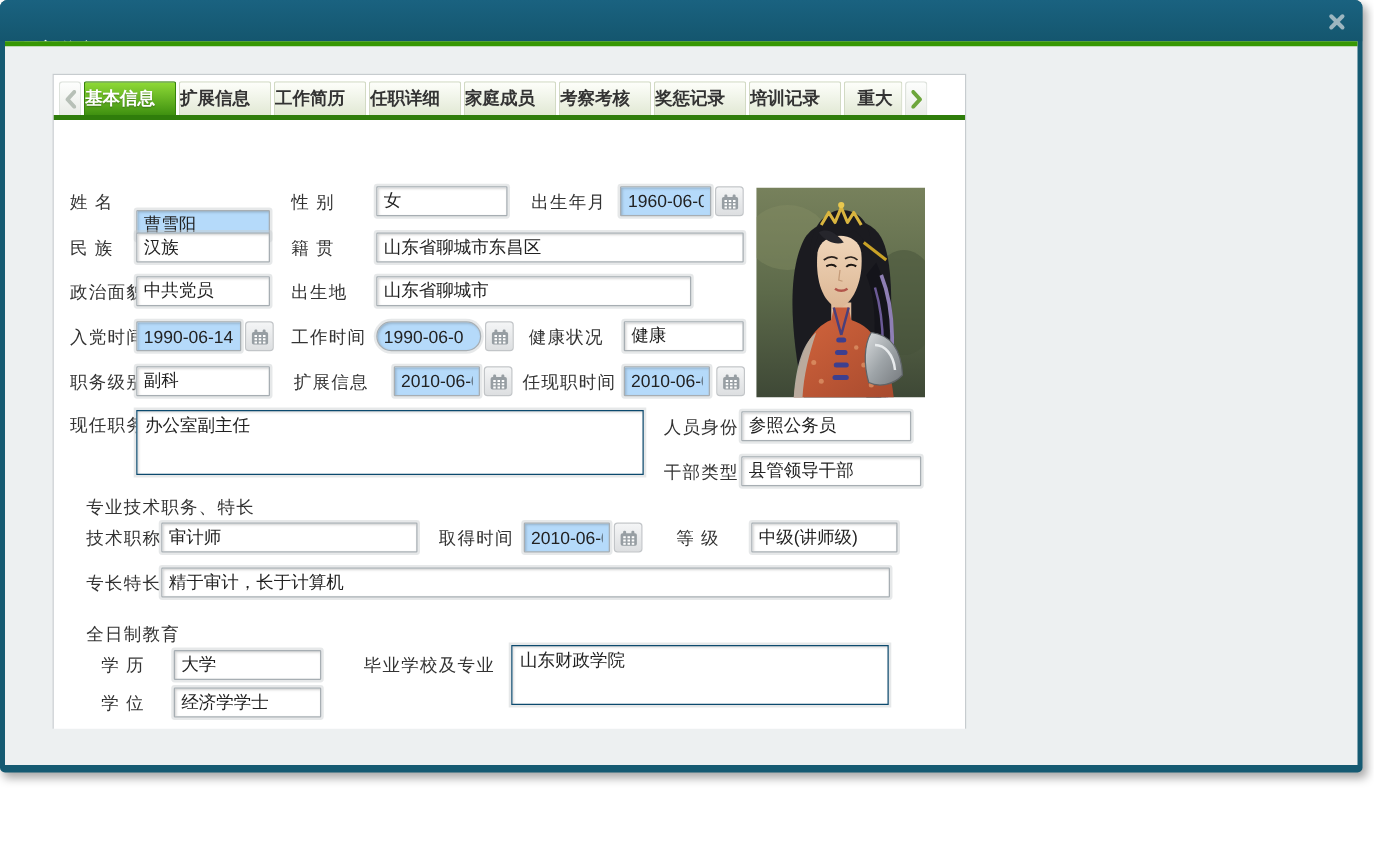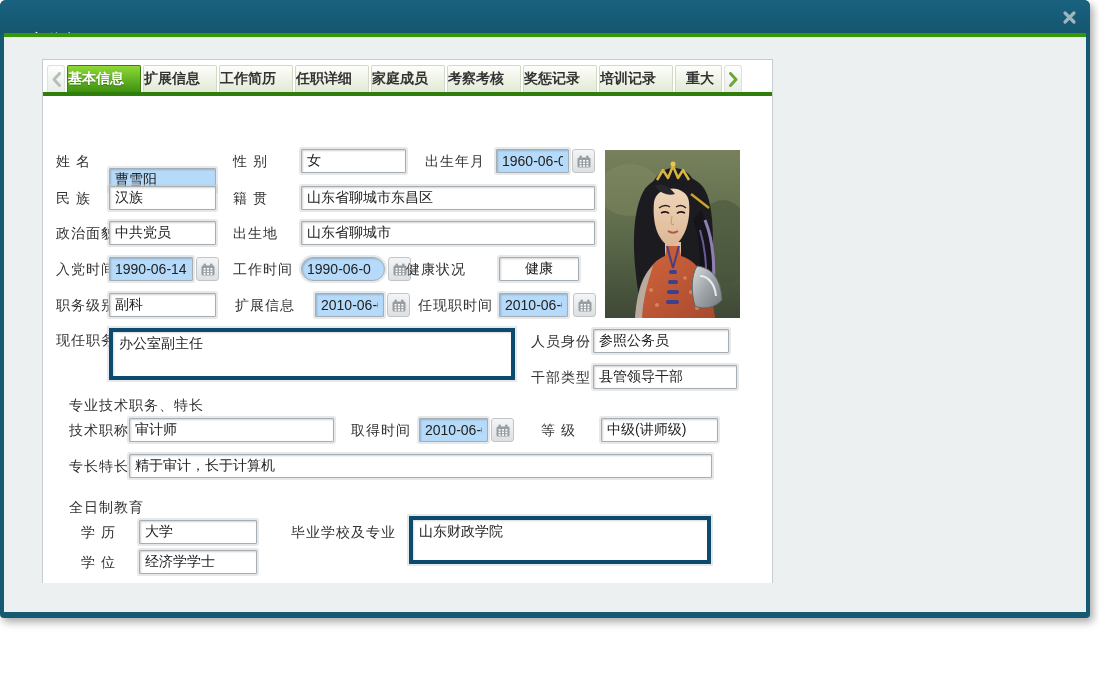--- a/index.html
+++ b/index.html
@@ -20,21 +20,21 @@
   .iarrow{width:18px;height:27px;box-sizing:border-box;display:flex;align-items:center;justify-content:center;background:linear-gradient(#fdfefd,#e9ece7);border:1px solid #dde2dc;border-bottom:none;border-radius:3px 3px 0 0;cursor:pointer;flex:none;}
   .itab{width:74px;flex:none;box-sizing:border-box;height:27px;line-height:25px;font-size:14px;font-weight:bold;color:#333;background:linear-gradient(#fdfefa,#e2e9d5);border:1px solid #d2dac4;border-bottom:none;border-radius:2px 2px 0 0;white-space:nowrap;overflow:hidden;cursor:pointer;}
   .itab.active{background:linear-gradient(#8ed936,#3f9110);border-color:#35820a;color:#fff;text-shadow:0 1px 1px rgba(0,0,0,.3);}
   .itab.trunc{width:47px;text-align:left;padding-left:10px;}
   .iunderline{height:4px;background:#2f7d0b;}
   .form{position:relative;}
   .lbl{position:absolute;font-size:14px;color:#333;white-space:nowrap;letter-spacing:1px;}
   .sect{position:absolute;font-size:14px;color:#333;white-space:nowrap;letter-spacing:1px;}
   .inp{position:absolute;box-sizing:border-box;height:24px;border:1px solid #a7aeb3;background:#fff;font-size:14px;color:#222;padding:2px 5px;font-family:inherit;box-shadow:inset 1px 1px 2px rgba(0,0,0,.18),0 0 0 2px rgba(200,204,207,.45);border-radius:1px;outline:none;white-space:nowrap;overflow:hidden;}
   .inp.hl{background:#b5dafa;}
-  .ta{position:absolute;box-sizing:border-box;border:4px solid #0c4a6e;background:#fff;font-size:14px;color:#222;padding:3px 6px;font-family:Liberation Sans, sans-serif;box-shadow:inset 1px 1px 2px rgba(0,0,0,.15),0 0 0 2px rgba(200,204,207,.45);resize:none;outline:none;overflow:hidden;}
+  .ta{position:absolute;box-sizing:border-box;border:1px solid #0c4a6e;background:#fff;font-size:14px;color:#222;padding:3px 6px;font-family:Liberation Sans, sans-serif;box-shadow:inset 1px 1px 2px rgba(0,0,0,.15),0 0 0 2px rgba(200,204,207,.45);resize:none;outline:none;overflow:hidden;}
   .cal{position:absolute;width:23px;height:24px;box-sizing:border-box;background:linear-gradient(#f4f5f6,#dddfe1);border:1px solid #c2c5c8;border-radius:3px;display:flex;align-items:center;justify-content:center;cursor:pointer;}
   .photo{position:absolute;left:562px;top:54px;width:135px;height:168px;}
 </style>
 </head>
 <body>
 
 <div class="dialog">
   <div class="titlebar">
     <span class="title">干部信息</span>
     <span class="close-btn">
@@ -163,21 +163,21 @@
           </div>
 
           <span class="lbl" style="left:13px;top:94px">民 族</span>
           <input class="inp" style="left: 66px; top: 90px; width: 107px;" readonly="" value="汉族">
           <span class="lbl" style="left:190px;top:94px">籍 贯</span>
           <input class="inp" style="left: 258px; top: 90px; width: 294px;" readonly="" value="山东省聊城市东昌区">
 
           <span class="lbl" style="left:13px;top:129px">政治面貌</span>
           <input class="inp" style="left: 66px; top: 125px; width: 107px;" readonly="" value="中共党员">
           <span class="lbl" style="left:190px;top:129px">出生地</span>
-          <input class="inp" style="left: 258px; top: 125px; width: 294px;" readonly="" value="山东省聊城市">
+          <input class="inp" style="left: 258px; top: 125px; width: 252px;" readonly="" value="山东省聊城市">
 
           <span class="lbl" style="left:13px;top:165px">入党时间</span>
           <input class="inp hl" style="left: 66px; top: 161px; width: 84px;" readonly="" value="1990-06-14">
           <span class="cal" style="left:153px;top:161px">
             <svg width="14" height="13" viewBox="0 0 14 13">
                 <rect x="0.5" y="2.5" width="13" height="10" rx="1.5" fill="#979ea3"></rect>
                 <rect x="2.5" y="0.5" width="2.4" height="3.5" rx="1" fill="#979ea3"></rect>
                 <rect x="9.1" y="0.5" width="2.4" height="3.5" rx="1" fill="#979ea3"></rect>
                 <g fill="#fff">
                   <rect x="2.6" y="5" width="2" height="1.6"></rect>
@@ -205,22 +205,22 @@
                   <rect x="9.4" y="5" width="2" height="1.6"></rect>
                   <rect x="2.6" y="7.6" width="2" height="1.6"></rect>
                   <rect x="6" y="7.6" width="2" height="1.6"></rect>
                   <rect x="9.4" y="7.6" width="2" height="1.6"></rect>
                   <rect x="2.6" y="10.2" width="2" height="1.6"></rect>
                   <rect x="6" y="10.2" width="2" height="1.6"></rect>
                   <rect x="9.4" y="10.2" width="2" height="1.6"></rect>
                 </g>
               </svg>
           </span>
-          <span class="lbl" style="left:363px;top:165px">健康状况</span>
-          <input class="inp" style="left: 456px; top: 161px; width: 80px; text-align: center;" readonly="" value="健康">
+          <span class="lbl" style="left:380px;top:165px">健康状况</span>
+          <input class="inp" style="left: 456px; top: 161px; width: 96px;" readonly="" value="健康">
 
           <span class="lbl" style="left:13px;top:201px">职务级别</span>
           <input class="inp" style="left: 66px; top: 197px; width: 107px;" readonly="" value="副科">
           <span class="lbl" style="left:192px;top:201px">扩展信息</span>
           <input class="inp hl" style="left: 272px; top: 197px; width: 69px;" readonly="" value="2010-06-0">
           <span class="cal" style="left:344px;top:197px">
             <svg width="14" height="13" viewBox="0 0 14 13">
                 <rect x="0.5" y="2.5" width="13" height="10" rx="1.5" fill="#979ea3"></rect>
                 <rect x="2.5" y="0.5" width="2.4" height="3.5" rx="1" fill="#979ea3"></rect>
                 <rect x="9.1" y="0.5" width="2.4" height="3.5" rx="1" fill="#979ea3"></rect>

